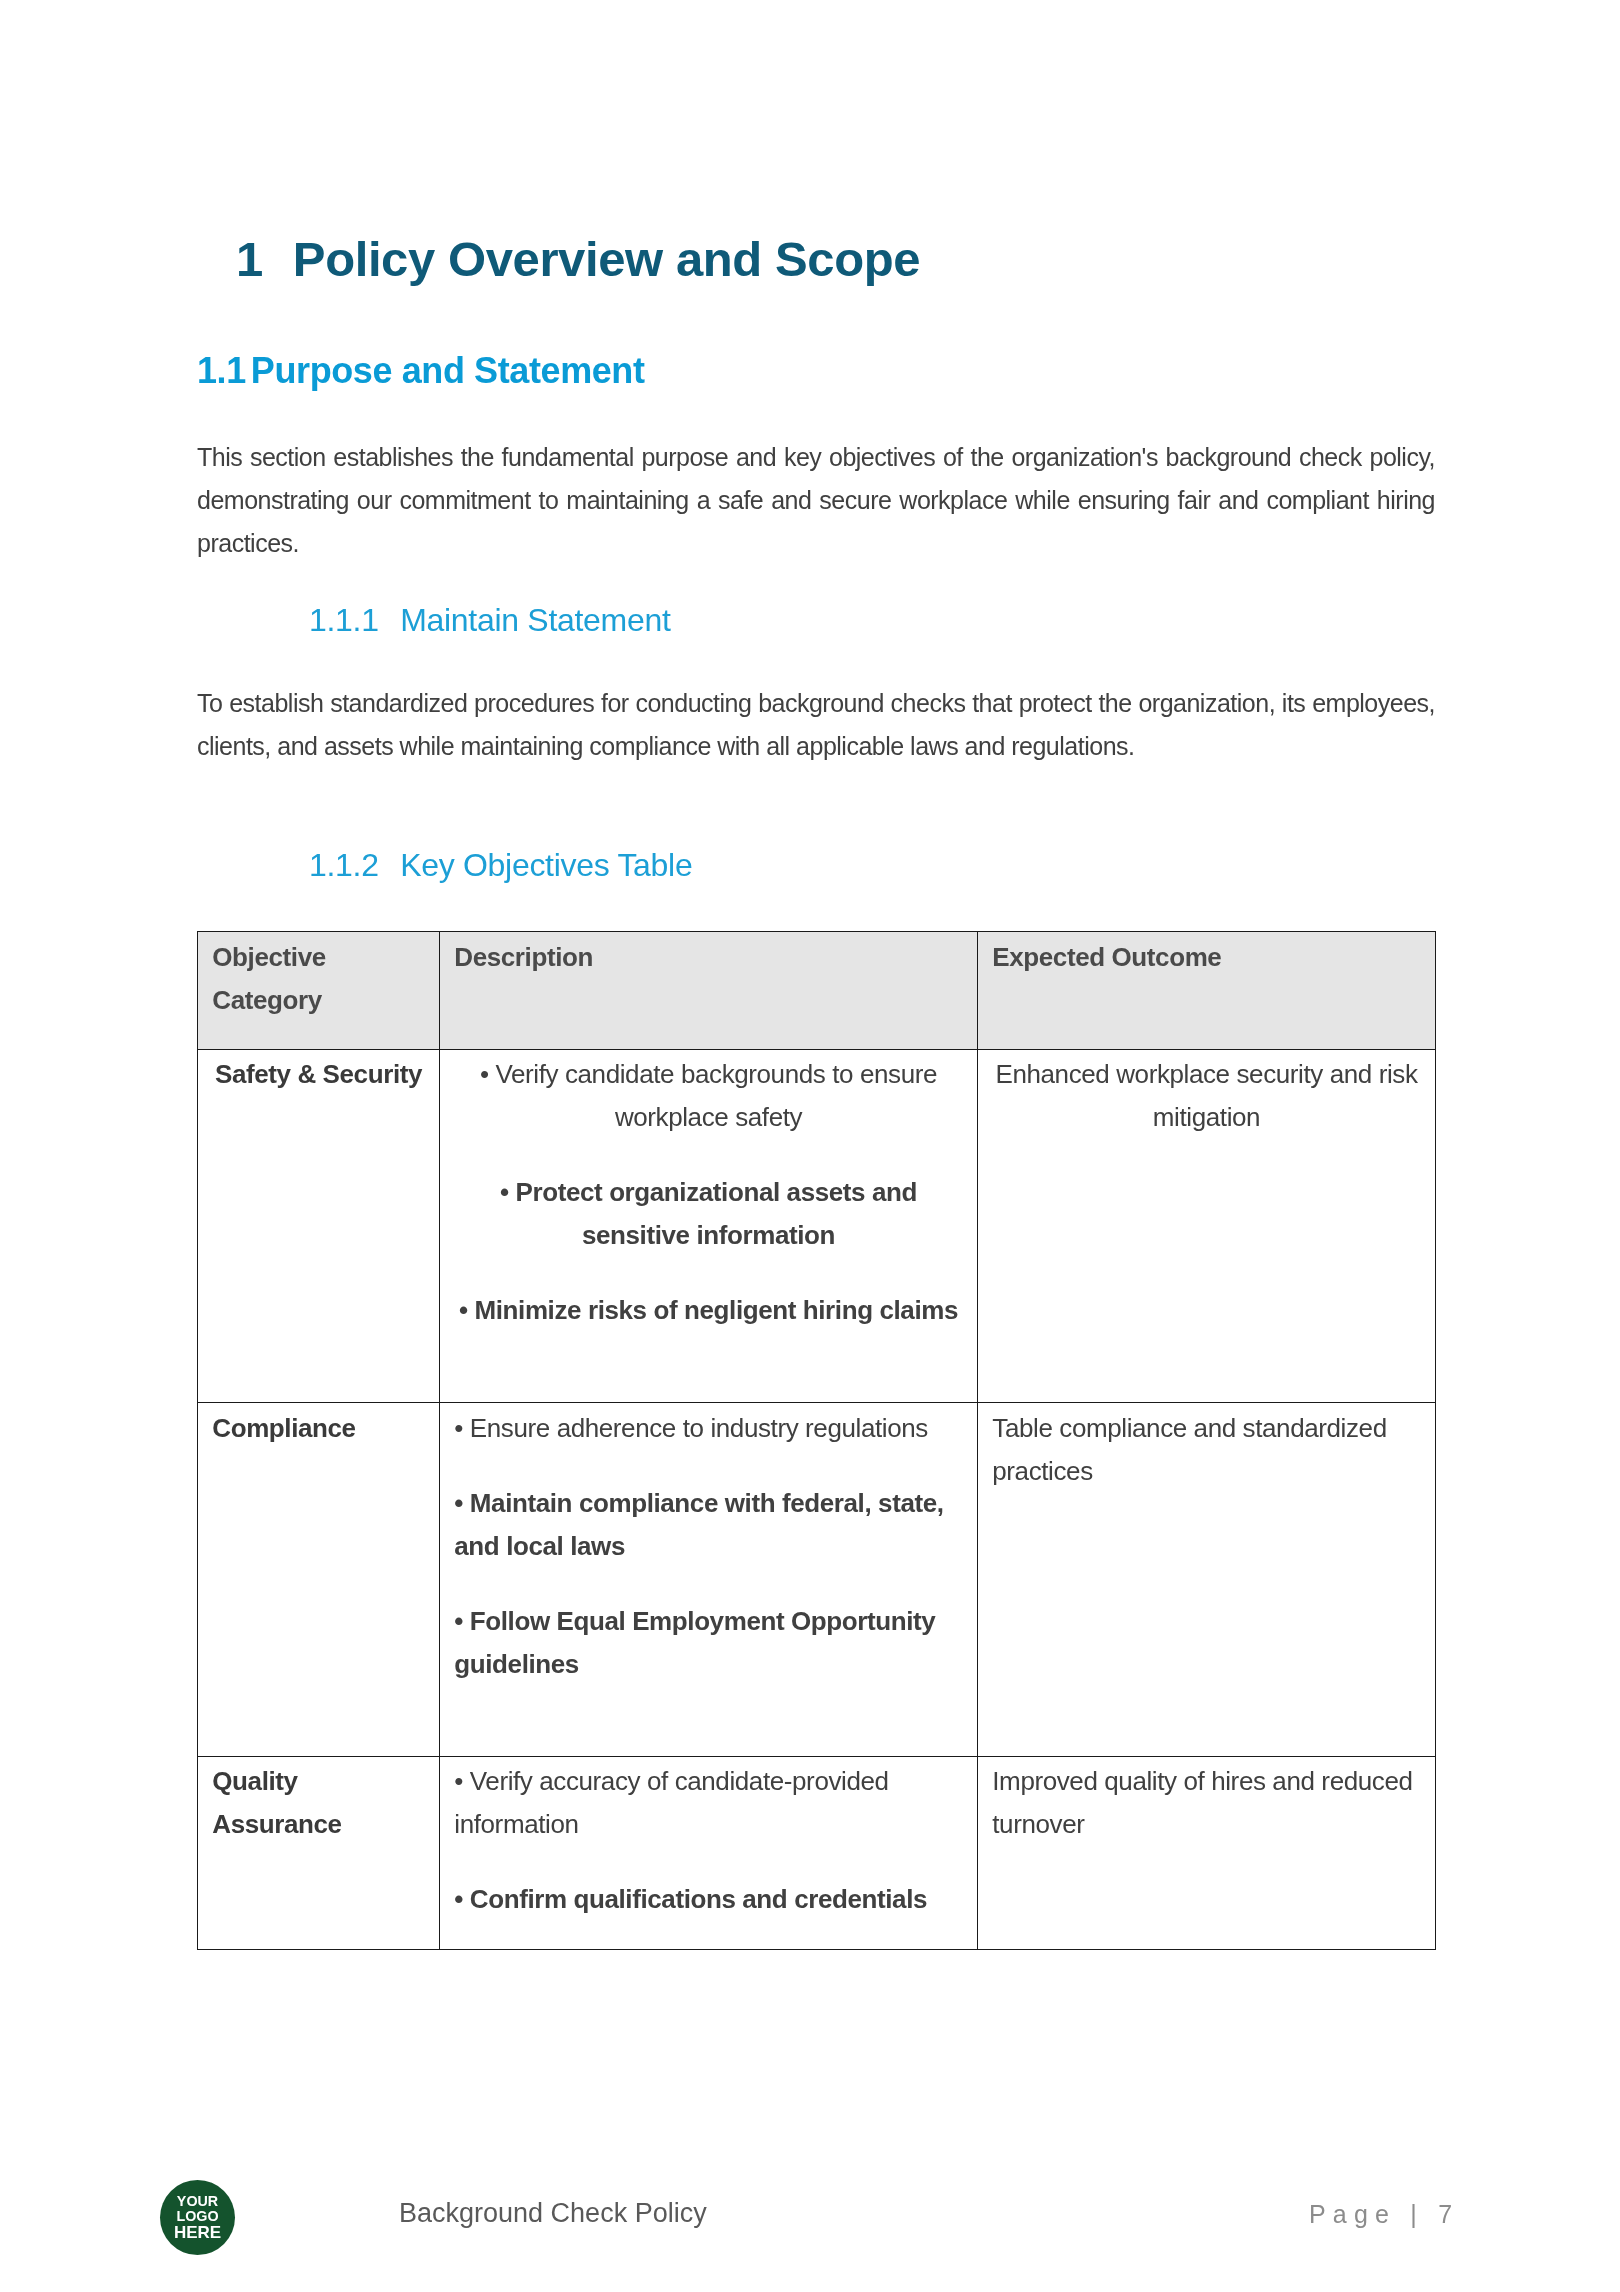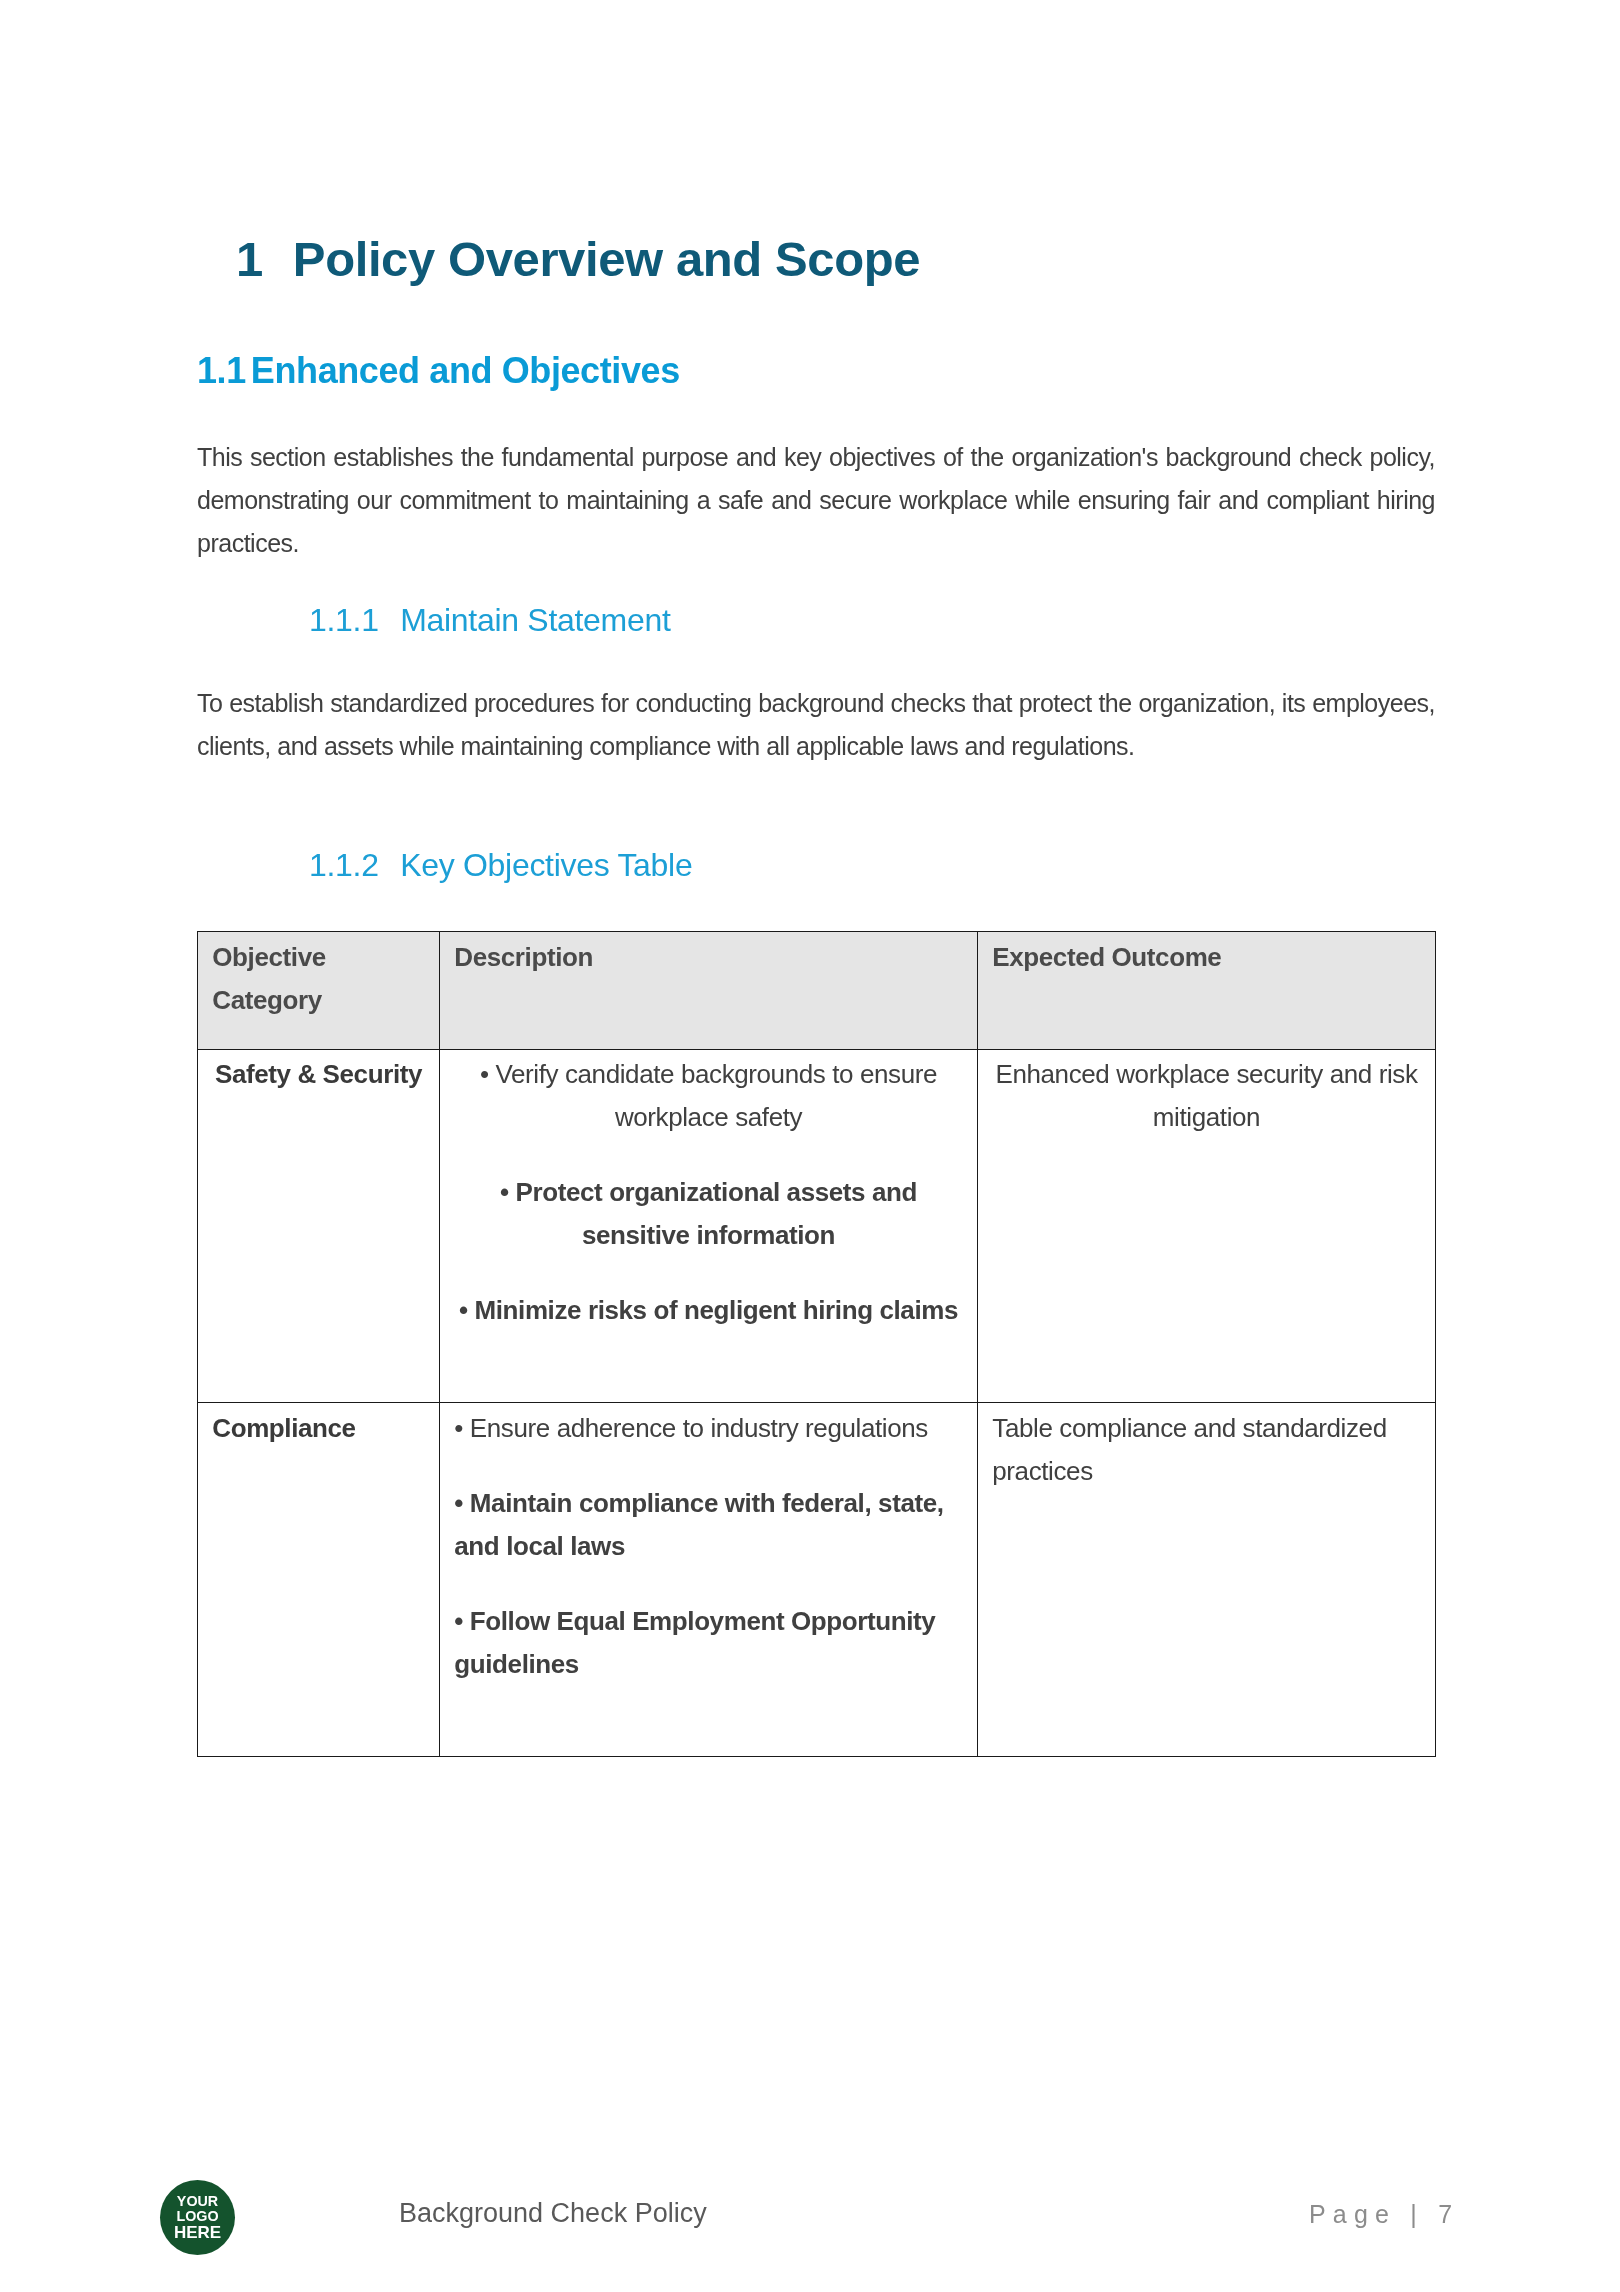--- a/index.html
+++ b/index.html
@@ -35,21 +35,21 @@
   .page-label { position: absolute; left: 1309px; top: 2200px; font-size: 25px; color: #8c8c8c; letter-spacing: 7.2px; white-space: nowrap; }
 </style>
 </head>
 <body>
 
 <h1 class="h1">
   <span class="num">1</span><span>Policy Overview and Scope</span>
 </h1>
 
 <h2 class="h2">
-  <span class="num">1.1</span><span>Enhanced and Objectives</span>
+  <span class="num">1.1</span><span>Purpose and Statement</span>
 </h2>
 
 <p class="para" style="top: 436px;">This section establishes the fundamental purpose and key objectives of the organization's background check policy, demonstrating our commitment to maintaining a safe and secure workplace while ensuring fair and compliant hiring practices.</p>
 
 <h3 class="h3" style="top: 602px;">
   <span class="num">1.1.1</span><span>Maintain Statement</span>
 </h3>
 
 <p class="para" style="top: 682px;">To establish standardized procedures for conducting background checks that protect the organization, its employees, clients, and assets while maintaining compliance with all applicable laws and regulations.</p>
 
@@ -82,20 +82,28 @@
     </tr>
     <tr class="r2">
       <td class="cat">Compliance</td>
       <td class="desc">
         <span class="bullet">• Ensure adherence to industry regulations</span>
         <span class="bullet">• Maintain compliance with federal, state, and local laws</span>
         <span class="bullet">• Follow Equal Employment Opportunity guidelines</span>
       </td>
       <td class="out">Table compliance and standardized practices</td>
     </tr>
+    <tr class="r3">
+      <td class="cat">Quality Assurance</td>
+      <td class="desc">
+        <span class="bullet">• Verify accuracy of candidate-provided information</span>
+        <span class="bullet">• Confirm qualifications and credentials</span>
+      </td>
+      <td class="out">Improved quality of hires and reduced turnover</td>
+    </tr>
   </tbody>
 </table>
 
 <div class="logo">
   <span>YOUR</span>
   <span>LOGO</span>
   <span class="big">HERE</span>
 </div>
 
 <div class="footer-title">Background Check Policy</div>

